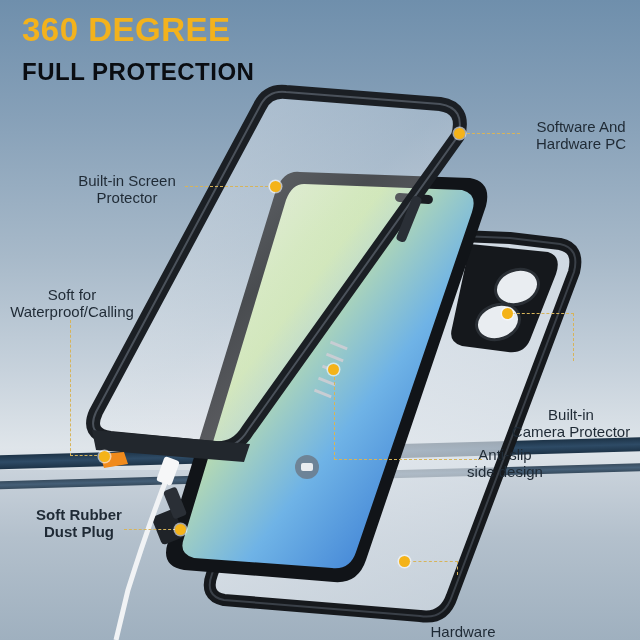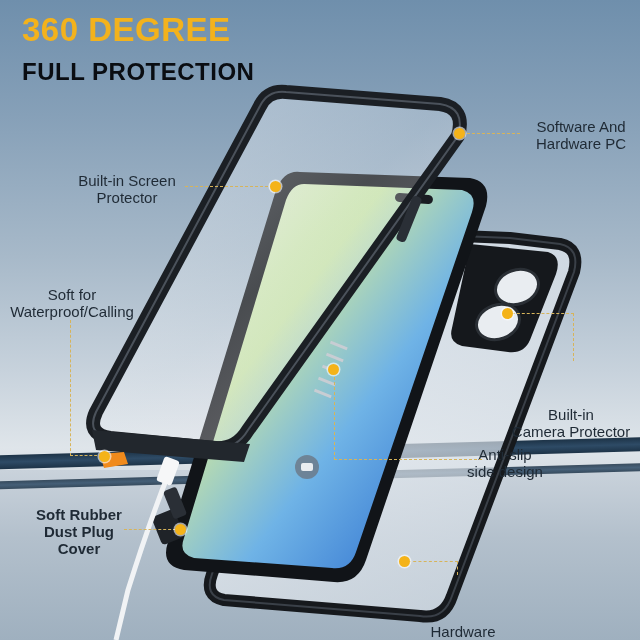--- a/index.html
+++ b/index.html
@@ -144,21 +144,20 @@
   <div class="label" style="left:460px; top:446px; width:90px;">
     <div>Anti-slip</div>
     <div>side design</div>
   </div>
   <div class="lead" style="left:334px; top:372px; width:148px; height:88px; border-left-width:1.5px; border-bottom-width:1.5px;"></div>
   <div class="dot" style="left:328px; top:364px;"></div>
 
   <div class="label" style="left:26px; top:506px; width:106px;font-weight:bold;">
     <div>Soft Rubber</div>
     <div>Dust Plug</div>
-    <div>Cover</div>
   </div>
   <div class="lead" style="left:124px; top:529px; width:52px; border-top-width:1.5px;"></div>
   <div class="dot" style="left:175px; top:524px;"></div>
 
   <div class="label" style="left:424px; top:580px; width:78px;margin-top:43px;">
     <div>Hardware</div>
     <div>TPU</div>
   </div>
   <div class="lead" style="left:408px; top:561px; width:50px; height:14px; border-top-width:1.5px; border-right-width:1.5px;"></div>
   <div class="dot" style="left:399px; top:556px;"></div>

